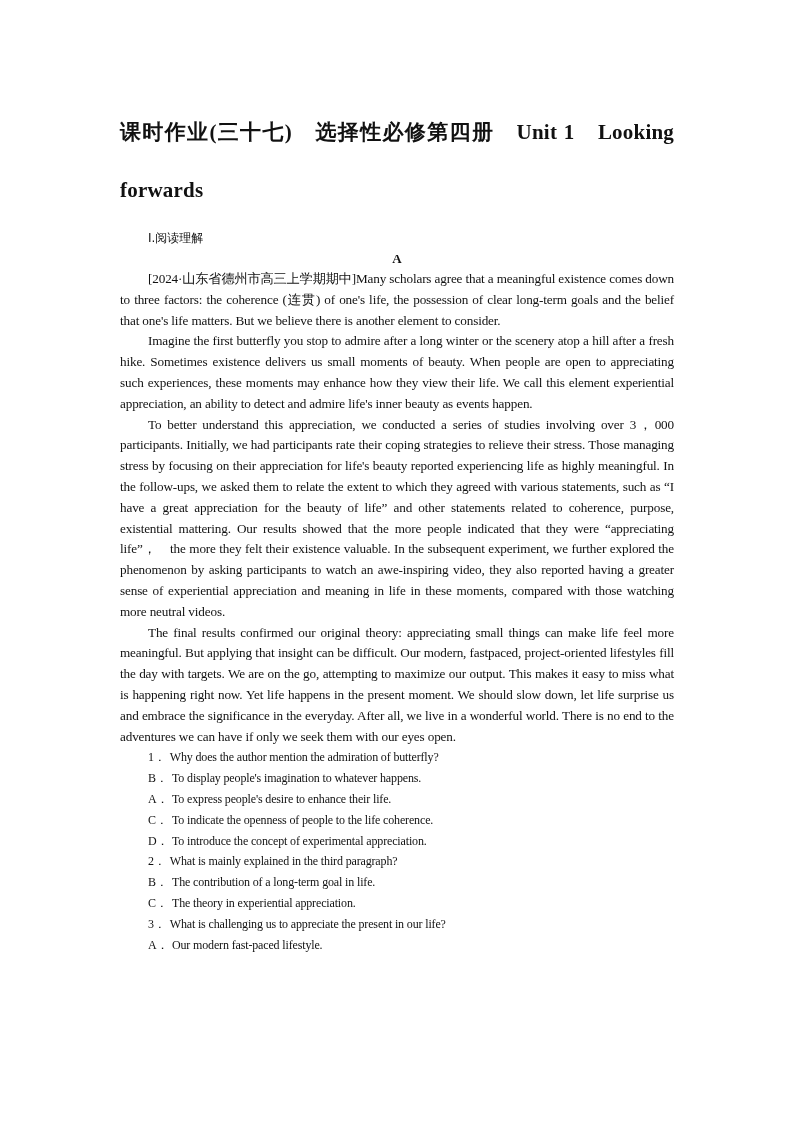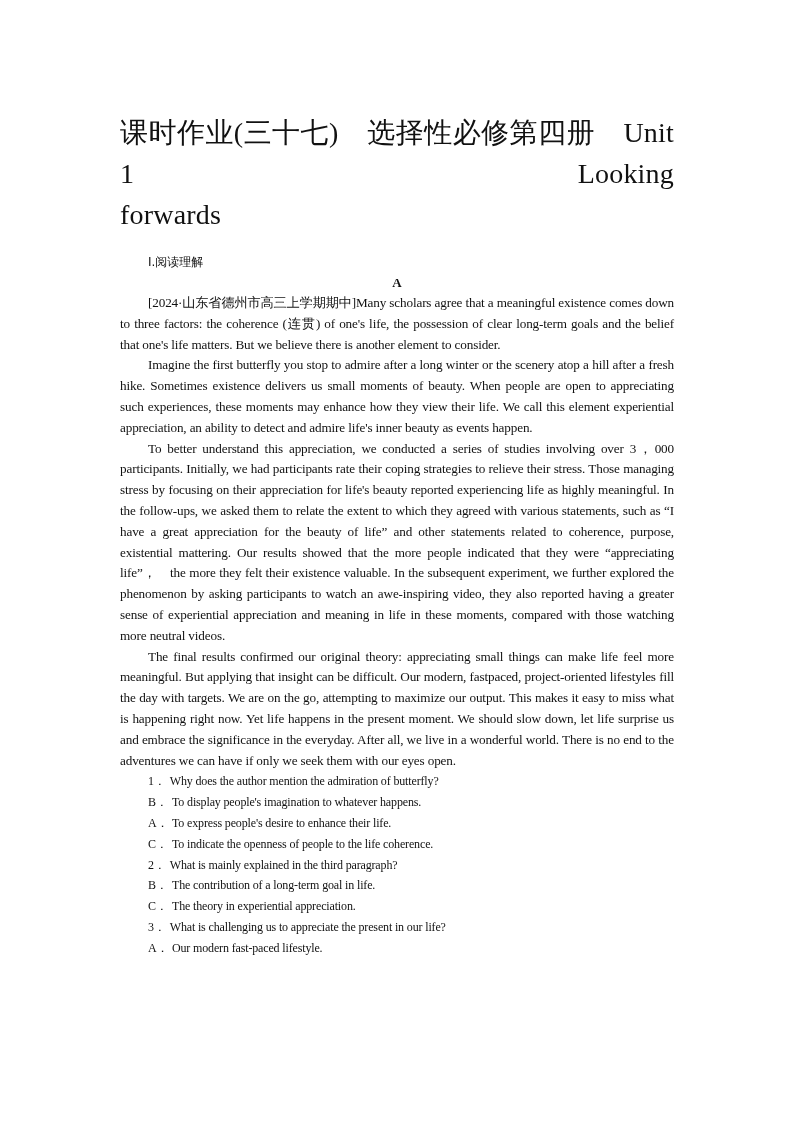--- a/index.html
+++ b/index.html
@@ -15,31 +15,32 @@
       color: #111111;
     }
     .page {
       position: absolute;
       left: 120px;
       top: 112px;
       width: 554px;
     }
     .title {
       font-family: "Liberation Serif", "DejaVu Serif", serif;
-      font-weight: normal;
-      font-size: 28px;
+      font-weight: bold;
+      font-size: 21px;
       line-height: 41px;
       margin: 0;
       text-align: justify;
       text-align-last: justify;
       letter-spacing: 0.2px;
     }
     .title .line2 {
       display: block;
       text-align-last: left;
+      margin-top: 17px;
     }
     .section-heading {
       font-family: "DejaVu Sans", "Liberation Sans", sans-serif;
       font-size: 12px;
       line-height: 20px;
       margin: 17px 0 1px 28px;
     }
     .passage-label {
       font-family: "Liberation Serif", serif;
       font-weight: bold;
@@ -95,20 +96,21 @@
     <p class="para">The final results confirmed our original theory: appreciating small things can make life feel more meaningful. But applying that insight can be difficult. Our modern, fastpaced, project-oriented lifestyles fill the day with targets. We are on the go, attempting to maximize our output. This makes it easy to miss what is happening right now. Yet life happens in the present moment. We should slow down, let life surprise us and embrace the significance in the everyday. After all, we live in a wonderful world. There is no end to the adventures we can have if only we seek them with our eyes open.</p>
   </div>
 
   <div>
 
     <div>
       <p class="question"><span class="num">1．</span><span>Why does the author mention the admiration of butterfly?</span></p>
       <p class="option"><span class="opt-letter">B．</span><span>To display people's imagination to whatever happens.</span></p>
       <p class="option"><span class="opt-letter">A．</span><span>To express people's desire to enhance their life.</span></p>
       <p class="option"><span class="opt-letter">C．</span><span>To indicate the openness of people to the life coherence.</span></p>
+      <p class="option"><span class="opt-letter">D．</span><span>To introduce the concept of experimental appreciation.</span></p>
     </div>
 
     <div>
       <p class="question"><span class="num">2．</span><span>What is mainly explained in the third paragraph?</span></p>
       <p class="option"><span class="opt-letter">B．</span><span>The contribution of a long-term goal in life.</span></p>
       <p class="option"><span class="opt-letter">C．</span><span>The theory in experiential appreciation.</span></p>
     </div>
 
     <div>
       <p class="question"><span class="num">3．</span><span>What is challenging us to appreciate the present in our life?</span></p>

